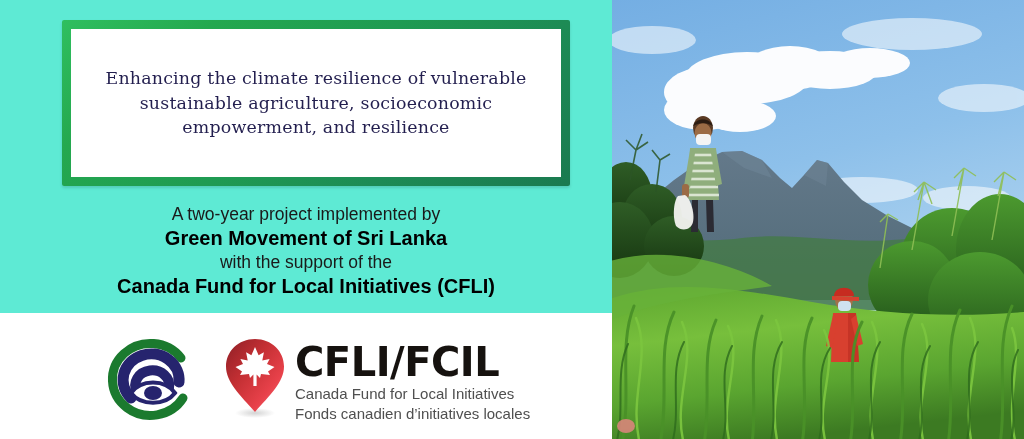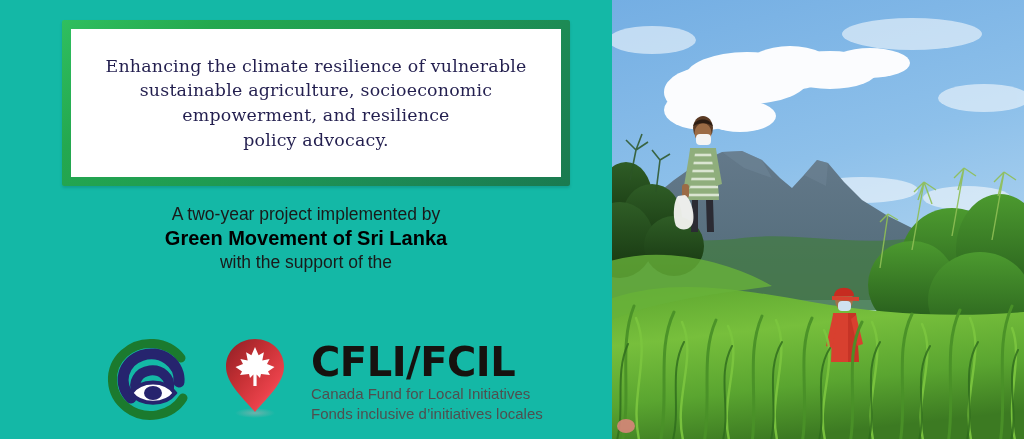--- a/index.html
+++ b/index.html
@@ -17,22 +17,22 @@
     background: #ffffff;
     overflow: hidden;
   }
 
   
   .left-panel {
     position: absolute;
     left: 0;
     top: 0;
     width: 612px;
-    height: 439px;
-    background: #14b8a6;
+    height: 313px;
+    background: #5eead4;
   }
 
   
   .title-frame {
     position: absolute;
     left: 62px;
     top: 20px;
     width: 508px;
     height: 166px;
     box-sizing: border-box;
@@ -113,21 +113,21 @@
     top: 3px;
     display: flex;
     align-items: flex-start;
   }
   .cfli-pin {
     width: 62px;
     height: 82px;
     flex: 0 0 auto;
   }
   .cfli-words {
-    margin-left: 25px;
+    margin-left: 9px;
     padding-top: 5px;
   }
   .cfli-title {
     font-family: "DejaVu Sans", sans-serif;
     font-weight: bold;
     font-size: 40px;
     letter-spacing: -0.5px;
     line-height: 40px;
     color: #16120f;
     white-space: nowrap;
@@ -158,29 +158,29 @@
 <div class="poster">
 
   <div class="left-panel">
 
     <div class="title-frame">
       <div class="title-frame-inner">
         <div class="title-text">
           <span class="ln">Enhancing the climate resilience of vulnerable</span>
           <span class="ln">sustainable agriculture,  socioeconomic</span>
           <span class="ln">empowerment, and resilience</span>
-          <span class="ln">policy advocacy.</span>
         </div>
       </div>
     </div>
 
     <div class="credits">
       <span class="line">A two-year project implemented by</span>
       <span class="line bold">Green Movement of Sri Lanka</span>
       <span class="line">with the support of the</span>
+      <span class="line bold">Canada Fund for Local Initiatives (CFLI)</span>
     </div>
 
     <div class="logo-strip">
 
       <svg class="gmsl-logo" viewBox="0 0 92 92">
 
         <path d="M78 22 A38 36 0 1 0 80 62" fill="none" stroke="#1b7a2e" stroke-width="9" stroke-linecap="round"></path>
 
         <path d="M76 46 A28 26 0 1 0 28 62" fill="none" stroke="#26246e" stroke-width="11" stroke-linecap="round"></path>
         <path d="M66 52 A17 15 0 1 0 34 56" fill="none" stroke="#26246e" stroke-width="10" stroke-linecap="round"></path>
@@ -208,21 +208,21 @@
           <path d="M31 2 C14.3 2 2 14.3 2 29.5 C2 45 16 58 31 75 C46 58 60 45 60 29.5 C60 14.3 47.7 2 31 2 Z" fill="url(#pinGrad)"></path>
 
           <path d="M31 10 L34.6 18.2 L39.9 15.2 L38.3 23.4 L45.6 22.1 L43.0 27.0 L50.5 30.1
                    L44.0 34.6 L46.0 38.0 L37.0 37.0 L36.0 41.0 L32.6 37.6 L32.6 49.0
                    L29.4 49.0 L29.4 37.6 L26.0 41.0 L25.0 37.0 L16.0 38.0 L18.0 34.6
                    L11.5 30.1 L19.0 27.0 L16.4 22.1 L23.7 23.4 L22.1 15.2 L27.4 18.2 Z" fill="#ffffff"></path>
         </svg>
         <div class="cfli-words">
           <div class="cfli-title">CFLI/FCIL</div>
           <div class="cfli-sub">Canada Fund for Local Initiatives</div>
-          <div class="cfli-sub">Fonds inclusive d’initiatives locales</div>
+          <div class="cfli-sub">Fonds canadien d’initiatives locales</div>
         </div>
       </div>
 
     </div>
   </div>
 
   <div class="photo">
     <svg class="photo-svg" viewBox="0 0 412 439" preserveAspectRatio="xMidYMid slice">
       <defs>
         <linearGradient id="skyGrad" x1="0" y1="0" x2="0.25" y2="1">

